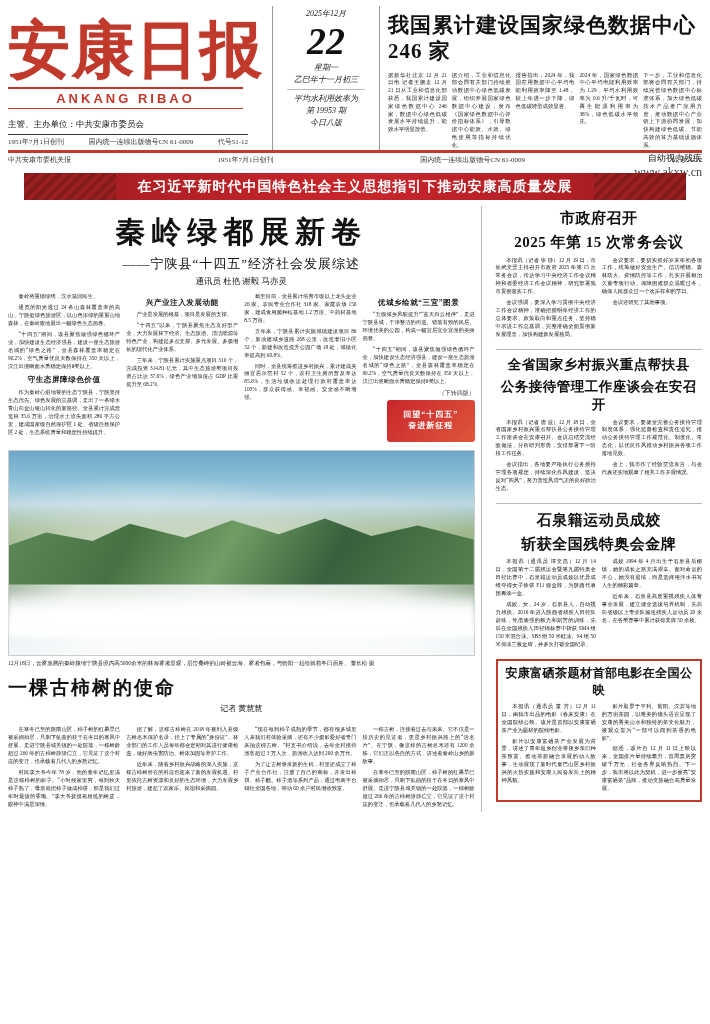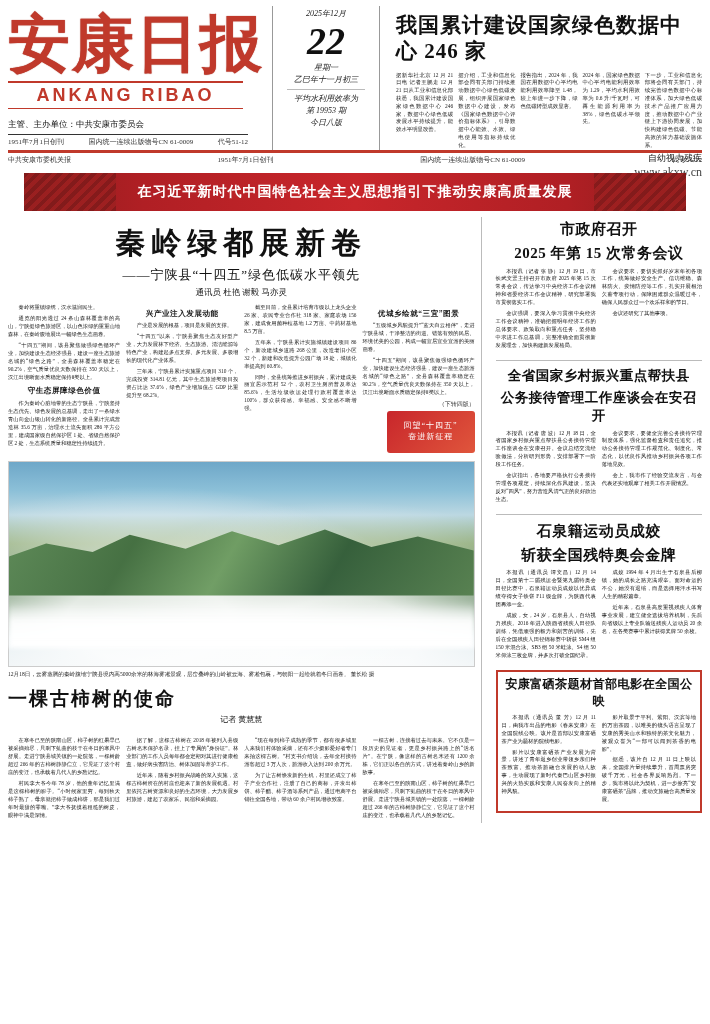--- a/index.html
+++ b/index.html
@@ -2,43 +2,43 @@
 <html><head>
 <meta charset="utf-8">
 <style>
   html,body{margin:0;padding:0;background:#fff;}
   body{width:710px;height:1024px;font-family:"Liberation Serif",serif;color:#111;overflow:hidden;}
   .page{position:relative;width:710px;height:1024px;background:#fff;}
 
   
   .masthead{display:flex;padding:6px 8px 0 8px;height:150px;box-sizing:border-box;}
   .logo-col{width:264px;position:relative;}
-  .logo-title{font-family:"Liberation Serif",serif;font-size:62px;font-weight:bold;color:#c0392b;letter-spacing:2px;line-height:1.05;margin-top:6px;
+  .logo-title{font-family:"Liberation Serif",serif;font-size:62px;font-weight:bold;color:#c0392b;letter-spacing:2px;line-height:1.05;margin-top:12px;
     text-shadow:0 0 1px #a02a1c;}
-  .logo-pinyin{color:#c0392b;font-size:18px;letter-spacing:3px;font-family:"Liberation Sans",sans-serif;font-weight:bold;margin-top:4px;border-top:2px solid #c0392b;border-bottom:1px solid #c0392b;padding:2px 0;width:235px;text-align:center;}
+  .logo-pinyin{color:#c0392b;font-size:13px;letter-spacing:3px;font-family:"Liberation Sans",sans-serif;font-weight:bold;margin-top:4px;border-top:2px solid #c0392b;border-bottom:1px solid #c0392b;padding:2px 0;width:235px;text-align:center;}
   .logo-sub{font-size:8.5px;margin-top:9px;line-height:1.5;width:240px;}
   .logo-sub .row1{}
   .logo-sub .row2{display:flex;justify-content:space-between;border-top:1px solid #333;margin-top:3px;padding-top:2px;font-size:7px;color:#333;}
 
   .date-col{width:108px;border-left:1px solid #999;border-right:1px solid #999;padding:2px 8px;box-sizing:border-box;text-align:center;font-size:9px;line-height:1.5;font-style:italic;}
   .big-day{font-size:38px;font-weight:bold;line-height:1;margin:2px 0 2px;}
   .date-col .sm{font-size:8px;color:#222;}
   .date-col .line{border-top:1px solid #bbb;margin:3px 6px;}
 
-  .head-col{flex:1;padding-left:8px;box-sizing:border-box;margin-left:8px;}
+  .head-col{flex:1;padding-left:8px;box-sizing:border-box;}
   .head-headline{font-size:21px;font-weight:bold;letter-spacing:1px;line-height:1.25;padding:6px 0 4px;}
   .head-body{display:flex;gap:5px;font-size:5.4px;line-height:1.45;color:#222;margin-top:3px;}
   .head-body .c{flex:1;text-align:justify;}
   .agency{font-size:9px;text-align:right;margin-top:2px;color:#111;}
   .agency .www{font-size:12px;color:#444;}
 
   
   .topline{border-top:2px solid #c0392b;border-bottom:1px solid #c0392b;height:0;margin:0 8px;}
   .paperinfo{display:flex;justify-content:space-between;font-size:7px;color:#333;margin:2px 8px 0;padding-bottom:2px;}
-  .redbar{margin:6px 24px 0;height:38px;background:linear-gradient(90deg,#8e1d1d 0%,#b01f24 18%,#c8262b 50%,#b01f24 82%,#8e1d1d 100%);
+  .redbar{margin:6px 24px 0;height:27px;background:linear-gradient(90deg,#8e1d1d 0%,#b01f24 18%,#c8262b 50%,#b01f24 82%,#8e1d1d 100%);
     display:flex;align-items:center;justify-content:center;color:#fff;font-size:14px;font-weight:bold;letter-spacing:1px;position:relative;}
   .redbar:before,.redbar:after{content:"";position:absolute;top:0;bottom:0;width:92px;background:repeating-linear-gradient(135deg,#7d1a1a 0 4px,#9c2020 4px 8px);opacity:.8;}
   .redbar:before{left:0;}
   .redbar:after{right:0;}
   .redbar span{position:relative;z-index:2;}
 
   
   .content{display:flex;margin:6px 8px 0;gap:6px;}
   .left{width:468px;}
   .right{width:222px;border-left:1px solid #bbb;padding-left:14px;box-sizing:border-box;}
@@ -73,21 +73,21 @@
   .r-title{text-align:center;font-weight:bold;font-size:15px;line-height:1.35;letter-spacing:.5px;margin:2px 0 4px;}
   .r-title.small{font-size:13.5px;}
   .r-rule{border-top:1px solid #bbb;margin:7px 0 6px;}
   .cols2{display:flex;gap:6px;font-size:5.3px;line-height:1.5;text-align:justify;}
   .cols2 .col{flex:1;}
 
   .boxed{border:2px solid #c0392b;padding:4px;margin-top:7px;box-sizing:border-box;}
   .boxed .bt{text-align:center;font-weight:bold;font-size:12.2px;letter-spacing:.3px;margin-bottom:4px;}
 
   .badge{float:right;width:88px;height:42px;margin:2px 0 2px 4px;background:linear-gradient(135deg,#c8262b,#e0563c);color:#fff;
-    border-radius:3px;display:flex;flex-direction:column;align-items:center;justify-content:center;font-size:8px;font-weight:normal;line-height:1.3;letter-spacing:1px;}
+    border-radius:3px;display:flex;flex-direction:column;align-items:center;justify-content:center;font-size:8px;font-weight:bold;line-height:1.3;letter-spacing:1px;}
   .tbc{text-align:right;font-size:6px;color:#333;margin-top:2px;}
 </style>
 </head>
 <body>
 
 <div class="page">
 
   <div class="masthead">
 
     <div class="logo-col">
@@ -140,21 +140,21 @@
 
   <div class="redbar">
     <span>在习近平新时代中国特色社会主义思想指引下推动安康高质量发展</span>
   </div>
 
   <div class="content">
 
     <div class="left">
 
       <div class="main-title">秦岭绿都展新卷</div>
-      <div class="main-sub">——宁陕县“十四五”绿色低碳水平领先</div>
+      <div class="main-sub">——宁陕县“十四五”经济社会发展综述</div>
       <div class="byline">通讯员 杜艳 谢毅 马亦灵</div>
 
       <div class="cols4">
         <div class="col">
           <p class="p">秦岭将重镇绿绣，汉水滋润民生。</p>
           <p class="p">通览的阳光透过 24 条山森林覆盖率的高山，宁陕挺绿色旅游区，以山色浓绿的重重山地森林，在秦岭腹地展出一幅绿色生态画卷。</p>
           <p class="p">“十四五”期间，该县聚焦做强绿色循环产业，加快建设生态经济强县，建设一座生态旅游名城的“绿色之路”，全县森林覆盖率稳定在 90.2%，空气质量优良天数保持在 350 天以上，汉江出境断面水质稳定保持Ⅱ类以上。</p>
           <div class="secthead">守生态屏障绿色价值</div>
           <p class="p">作为秦岭心脏地带的生态宁陕县，宁陕坚持生态优先、绿色发展的总基调，走出了一条绿水青山向金山银山转化的新路径。全县累计完成营造林 35.6 万亩，治理水土流失面积 286 平方公里，建成国家级自然保护区 1 处、省级自然保护区 2 处，生态系统质量和稳定性持续提升。</p>
         </div>

